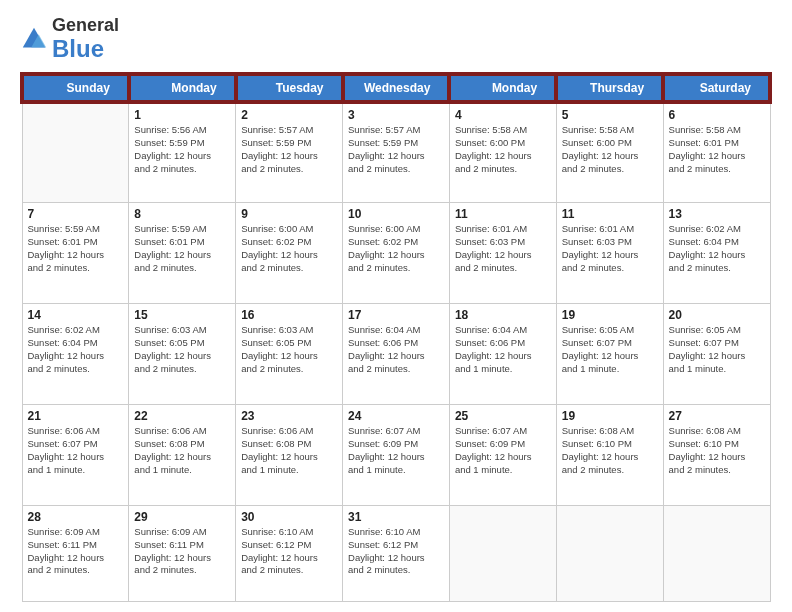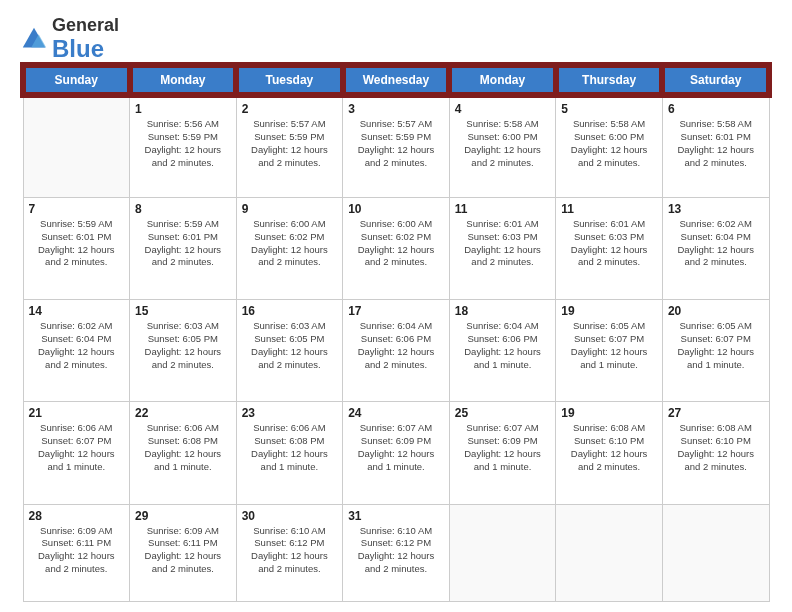--- a/index.html
+++ b/index.html
@@ -16,20 +16,21 @@
       width: 792px;
       height: 612px;
       padding: 16px 20px 10px 20px;
       display: flex;
       flex-direction: column;
     }
     .header {
       display: flex;
       justify-content: space-between;
       align-items: flex-end;
+      margin-bottom: 10px;
     }
     .logo {
       display: flex;
       align-items: center;
     }
     .logo-text {
       display: flex;
       flex-direction: column;
       line-height: 1.1;
     }
@@ -64,25 +65,25 @@
     .calendar {
       flex: 1;
       border: 1px solid #ccc;
       border-collapse: collapse;
       width: 100%;
       table-layout: fixed;
     }
     .calendar th {
       background-color: #3a7dc9;
       color: #fff;
-      text-align: center;
+      text-align: right;
       padding: 5px 17px;
       font-size: 12px;
       font-weight: bold;
-      border: 6px solid #7f1d1d;
+      border: 4px solid #7f1d1d;
     }
     .calendar td {
       border: 1px solid #ccc;
       vertical-align: top;
       padding: 4px 5px;
       background: #fff;
       height: 80px;
     }
     .calendar td.empty {
       background: #f9f9f9;
@@ -90,21 +91,20 @@
     .day-num {
       font-weight: bold;
       font-size: 12px;
       margin-bottom: 2px;
       color: #222;
     }
     .day-info {
       font-size: 9.5px;
       color: #444;
       line-height: 1.35;
-      text-align: center;
     }
     .last-row td {
       height: 70px;
       margin-left: 42px;
     }
   </style>
 </head>
 <body>
 
 <div class="page">

